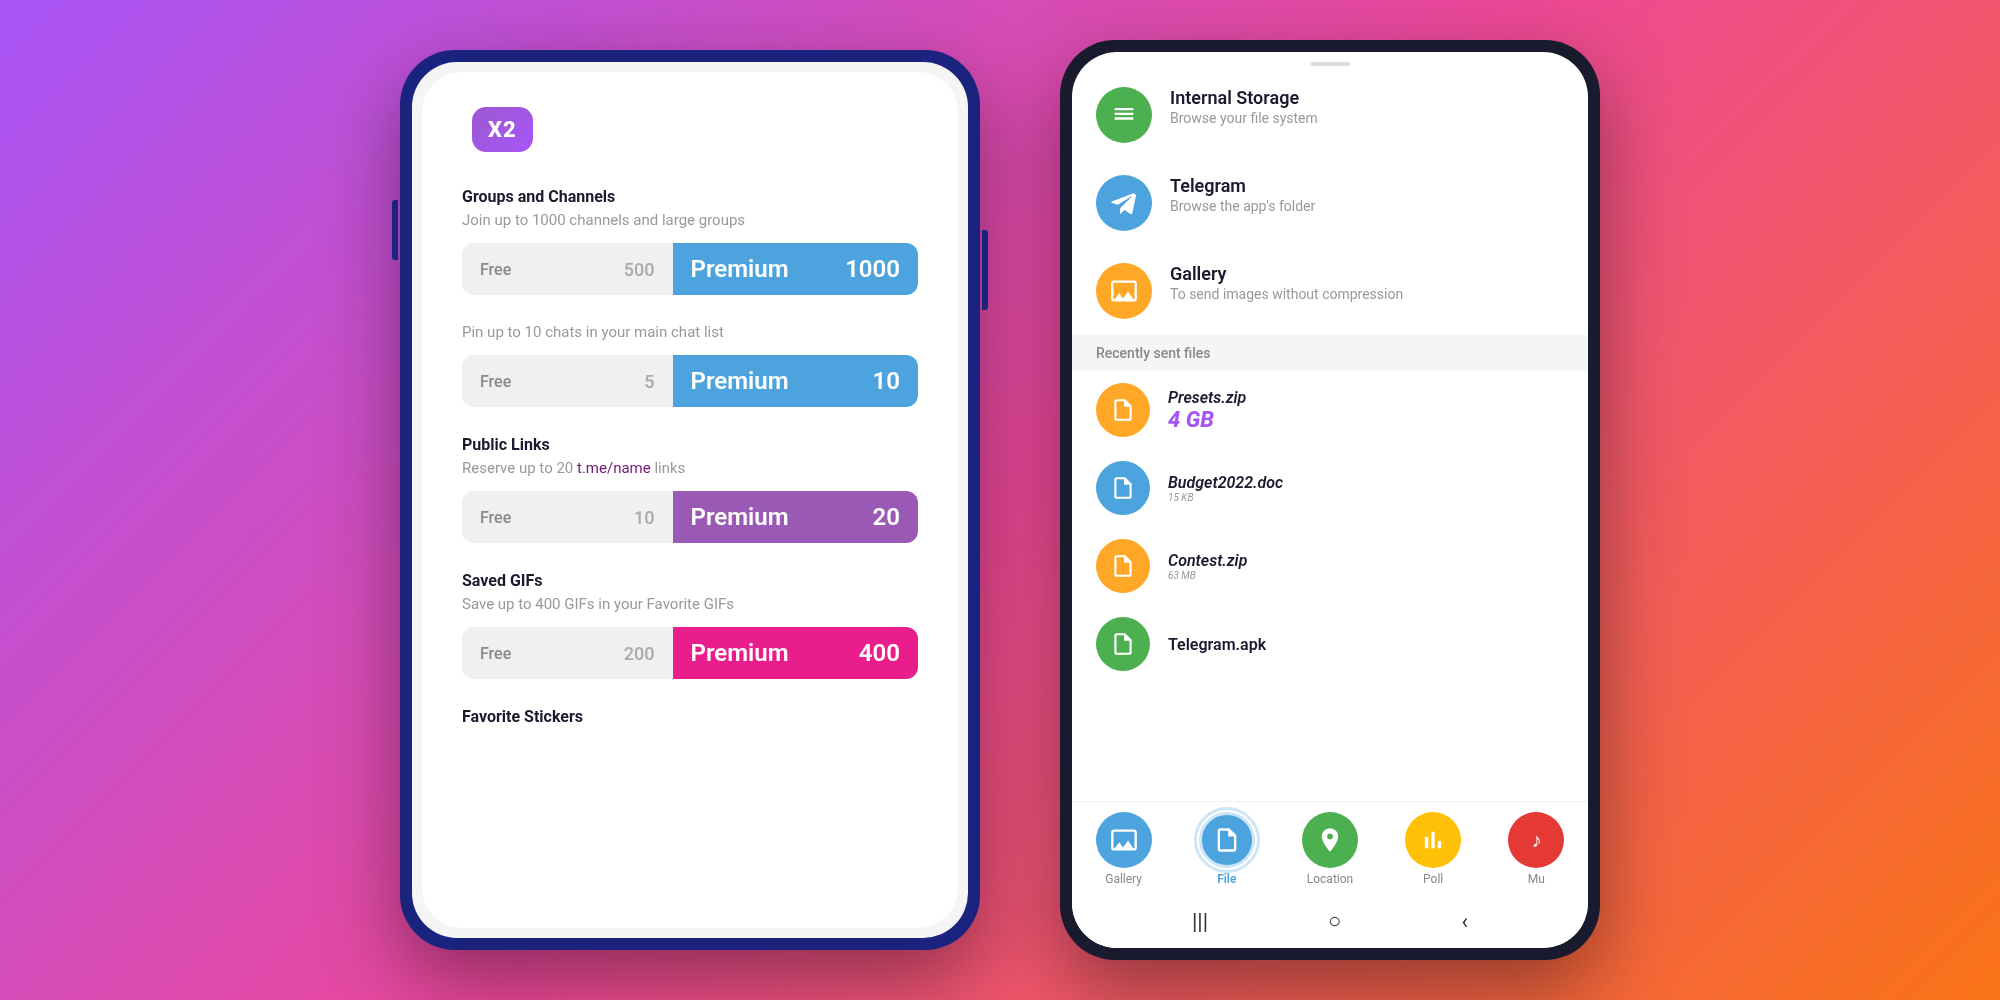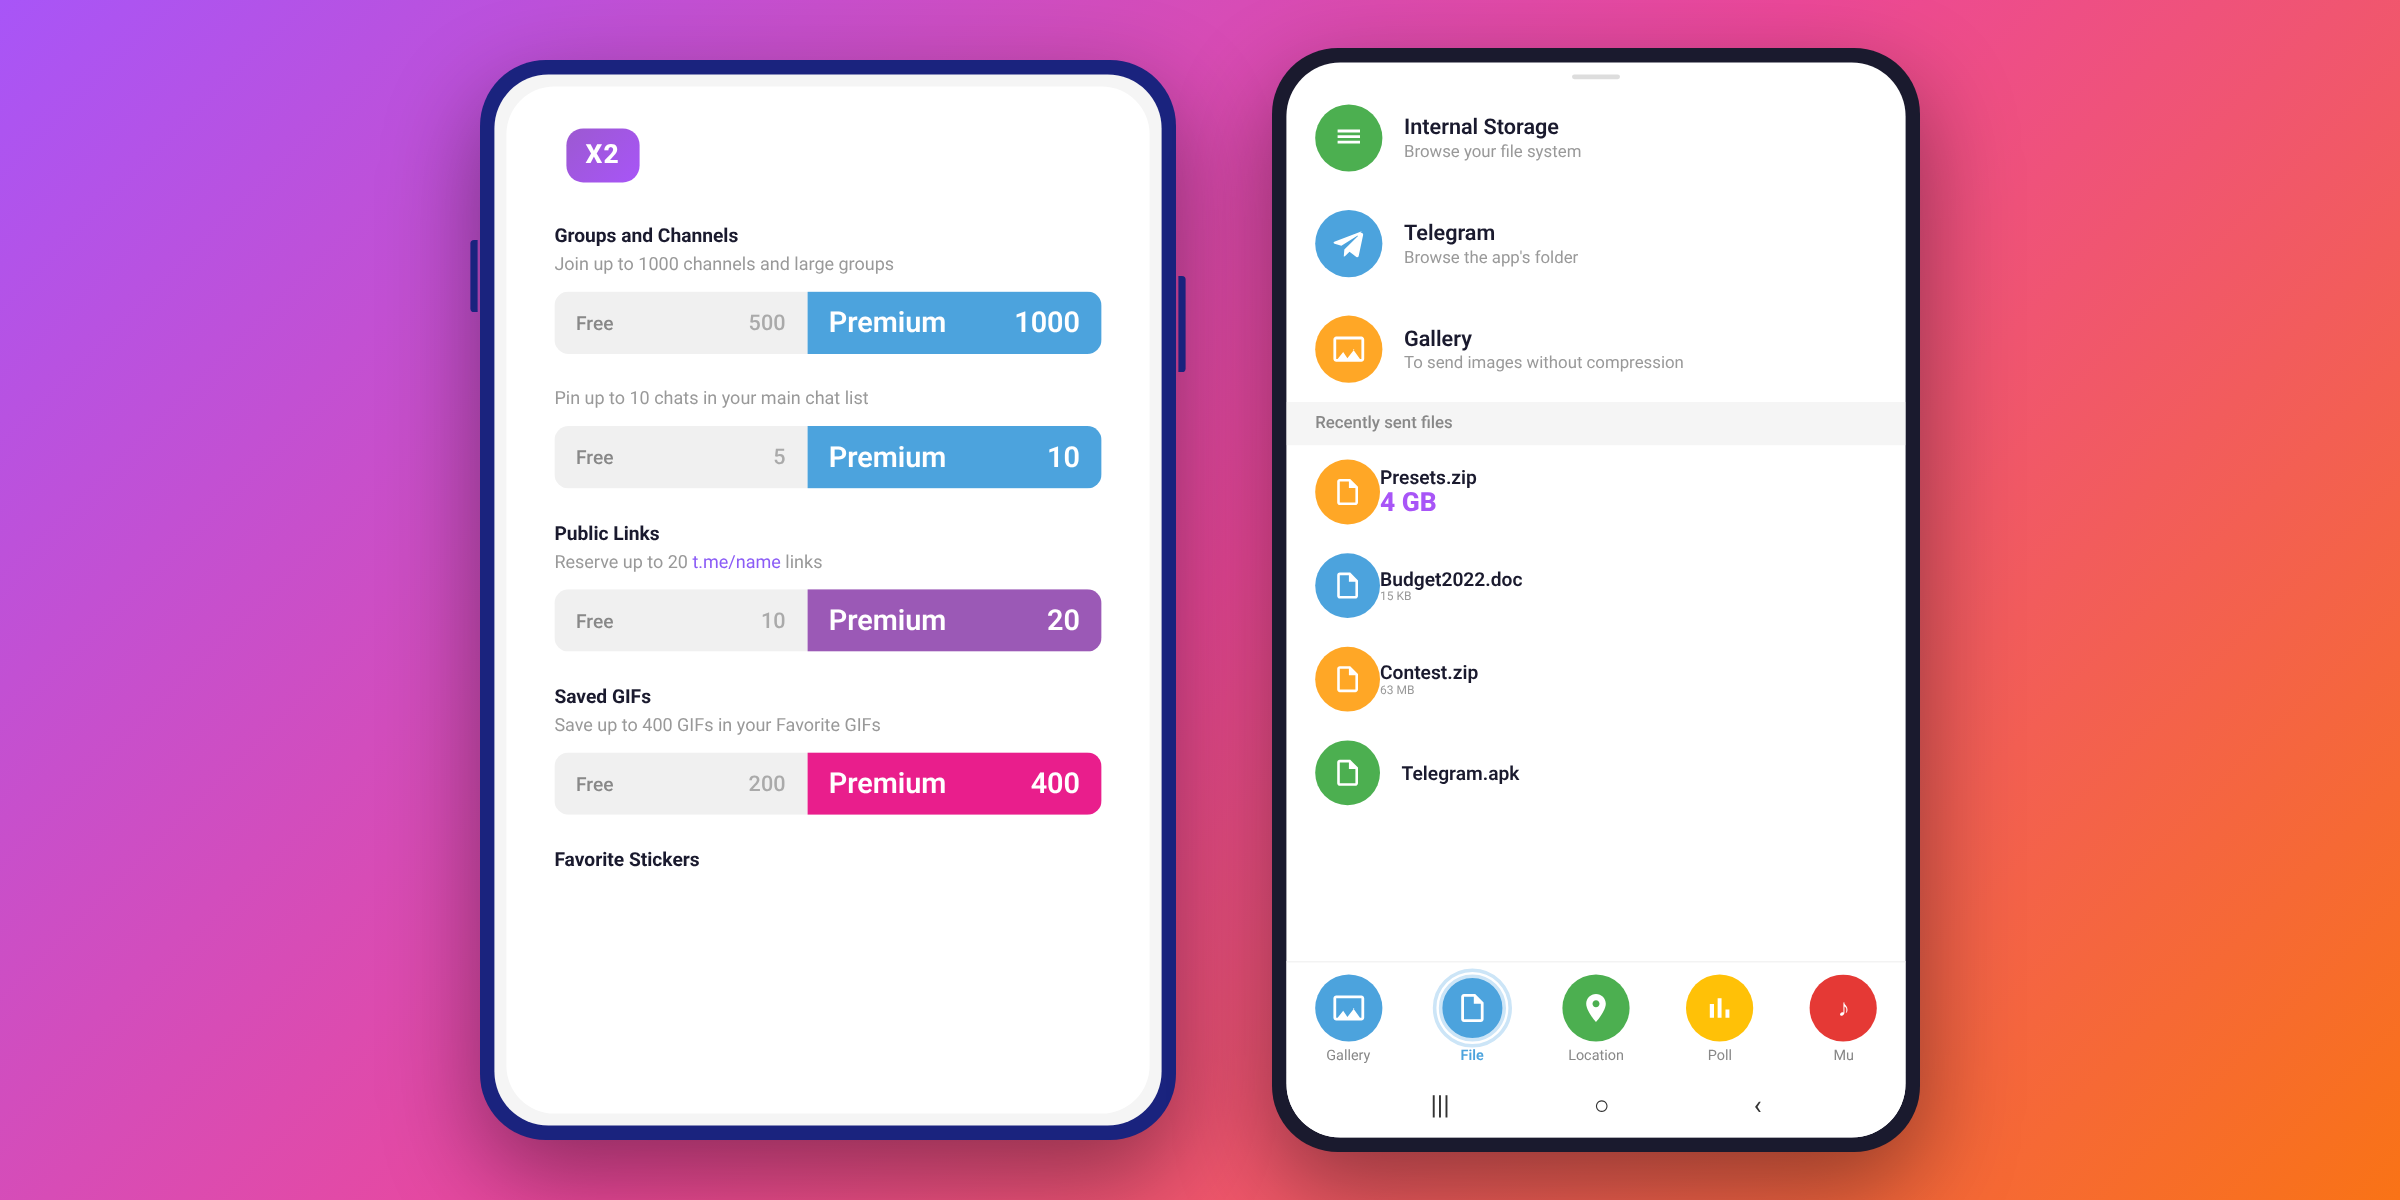--- a/index.html
+++ b/index.html
@@ -97,21 +97,21 @@
       font-weight: 700;
       color: #1a1a2e;
       margin-bottom: 5px;
     }
     .feature-desc {
       font-size: 15px;
       color: #999;
       margin-bottom: 14px;
     }
     .feature-desc a {
-      color: #8b5cf6;
+      color: #701a75;
       text-decoration: none;
     }
     .comparison-bar {
       display: flex;
       border-radius: 12px;
       overflow: hidden;
       height: 52px;
     }
     .bar-free {
       background: #f0f0f0;
@@ -177,21 +177,21 @@
       border-radius: 2px;
     }
 
     .file-list {
       flex: 1;
       overflow: hidden;
       padding: 0;
     }
     .file-option {
       display: flex;
-      align-items: center;
+      align-items: flex-start;
       gap: 18px;
       padding: 16px 24px;
       cursor: pointer;
       transition: background 0.1s;
     }
     .file-icon {
       width: 56px;
       height: 56px;
       border-radius: 50%;
       display: flex;
@@ -220,22 +220,24 @@
       background: #f5f5f5;
       padding: 10px 24px;
       font-size: 14px;
       color: #888;
       font-weight: 500;
     }
 
     .recent-file {
       display: flex;
       align-items: center;
+      gap: 18px;
       padding: 12px 24px;
       cursor: pointer;
+      font-style: italic;
     }
     .recent-icon {
       width: 54px;
       height: 54px;
       border-radius: 50%;
       display: flex;
       align-items: center;
       justify-content: center;
       font-size: 24px;
       flex-shrink: 0;

